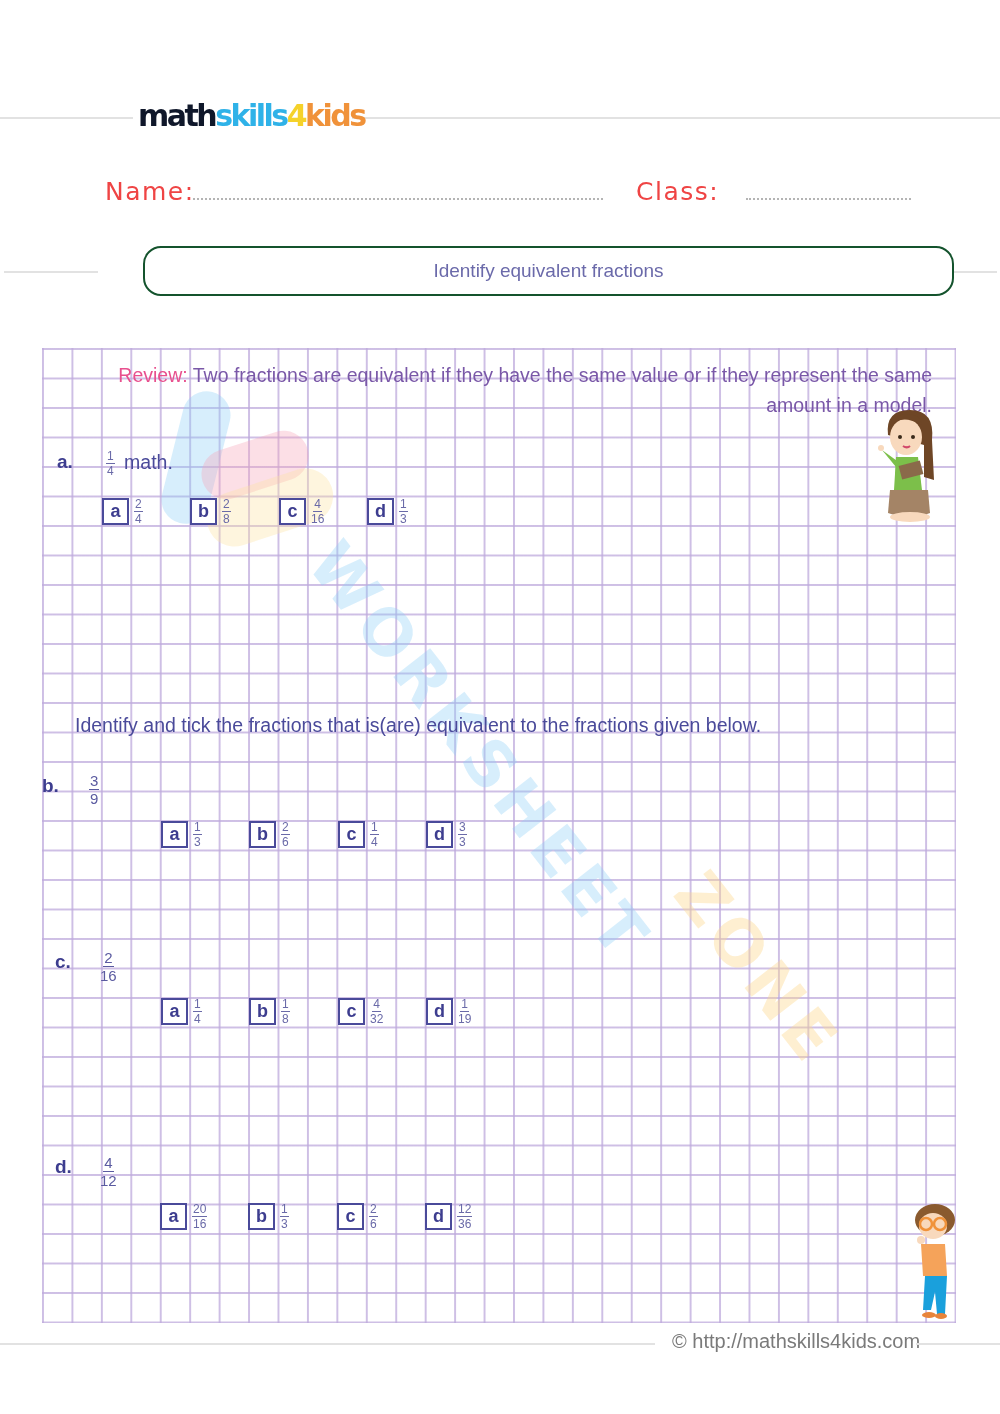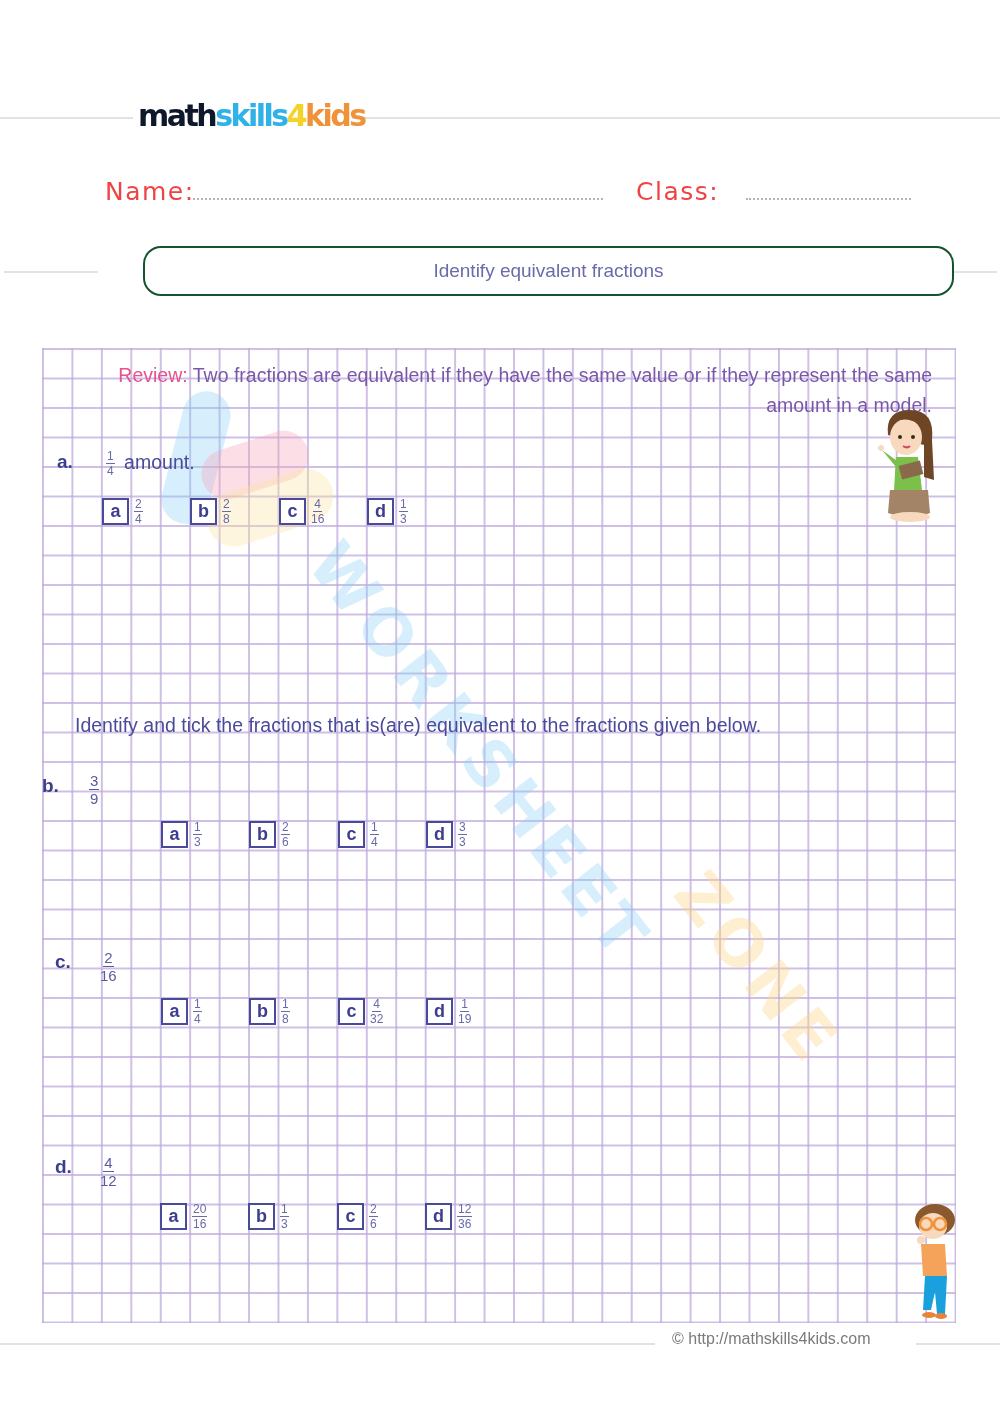--- a/index.html
+++ b/index.html
@@ -57,21 +57,21 @@
 
   .opts { position:absolute; display:flex; }
   .opt { display:flex; align-items:center; margin-right:0; }
   .opt-box { width:23px; height:23px; border:2px solid #4a4a9a; display:flex; align-items:center;
              justify-content:center; color:#3d3d8f; font-weight:bold; font-size:18px;
              box-sizing:content-box; margin-right:5px; background:#fff; }
 
   
   .girl, .boy { position:absolute; }
 
-  .footer { position:absolute; left:672px; top:1330px; color:#7a7a7a; font-size:16px; }
+  .footer { position:absolute; left:672px; top:1330px; color:#7a7a7a; font-size:20px; }
 </style>
 </head>
 <body>
 
 <div class="hline" style="left:0;top:117px;width:133px;"></div>
 <div class="hline" style="left:352px;top:117px;width:648px;"></div>
 <div class="hline" style="left:4px;top:271px;width:94px;"></div>
 <div class="hline" style="left:909px;top:271px;width:88px;"></div>
 
 <div class="logo">
@@ -98,21 +98,21 @@
 <div class="review">
   <span class="rv-label">Review:</span><span> Two fractions are equivalent if they have the same value or if they represent the same amount in a model.</span>
 </div>
 
 <div class="q-letter" style="left:57px;top:451px;">a.</div>
 <div class="q-text" style="left:102px;top:450px;">
   <span class="frac" style="margin:0 4px;">
     <span class="num">1</span>
     <span class="den">4</span>
   </span>
-  <span>amount.</span>
+  <span>math.</span>
 </div>
 <div class="opts" style="left:102px;top:498px;">
   <div class="opt" style="width:88px;">
     <div class="opt-box">a</div>
     <span class="frac">
         <span class="num">2</span>
         <span class="den">4</span>
       </span>
   </div>
   <div class="opt" style="width:89px;">

